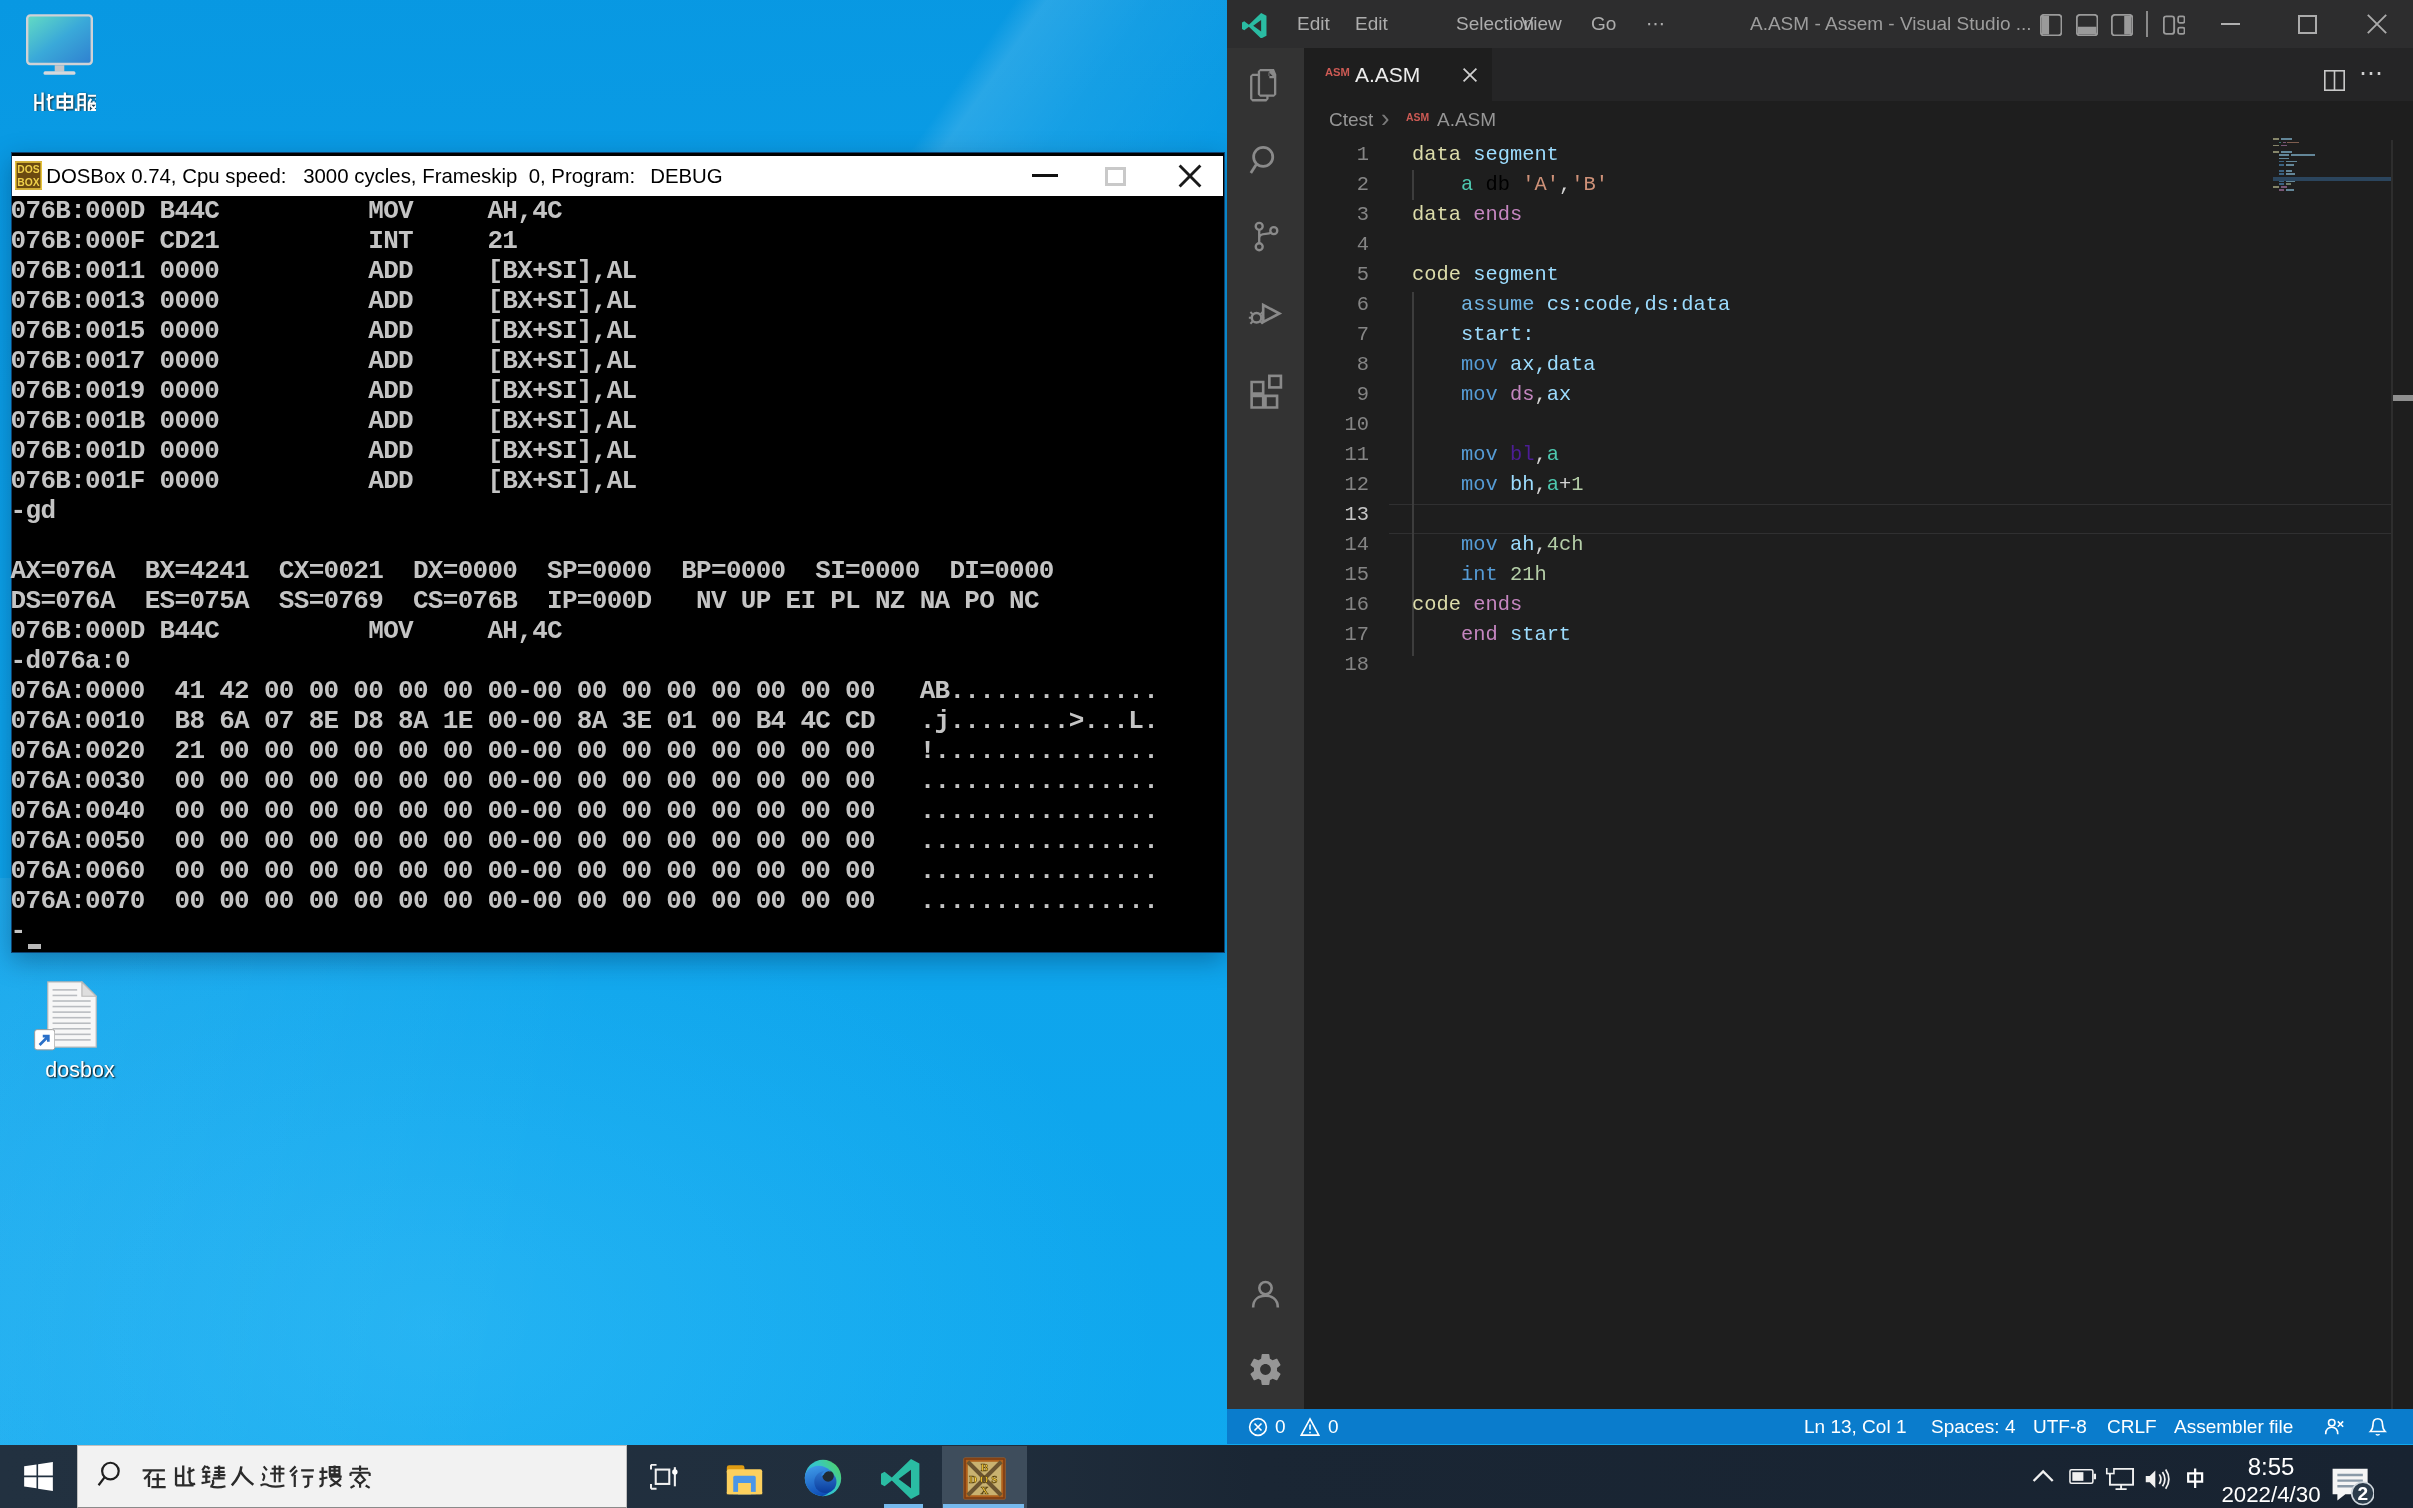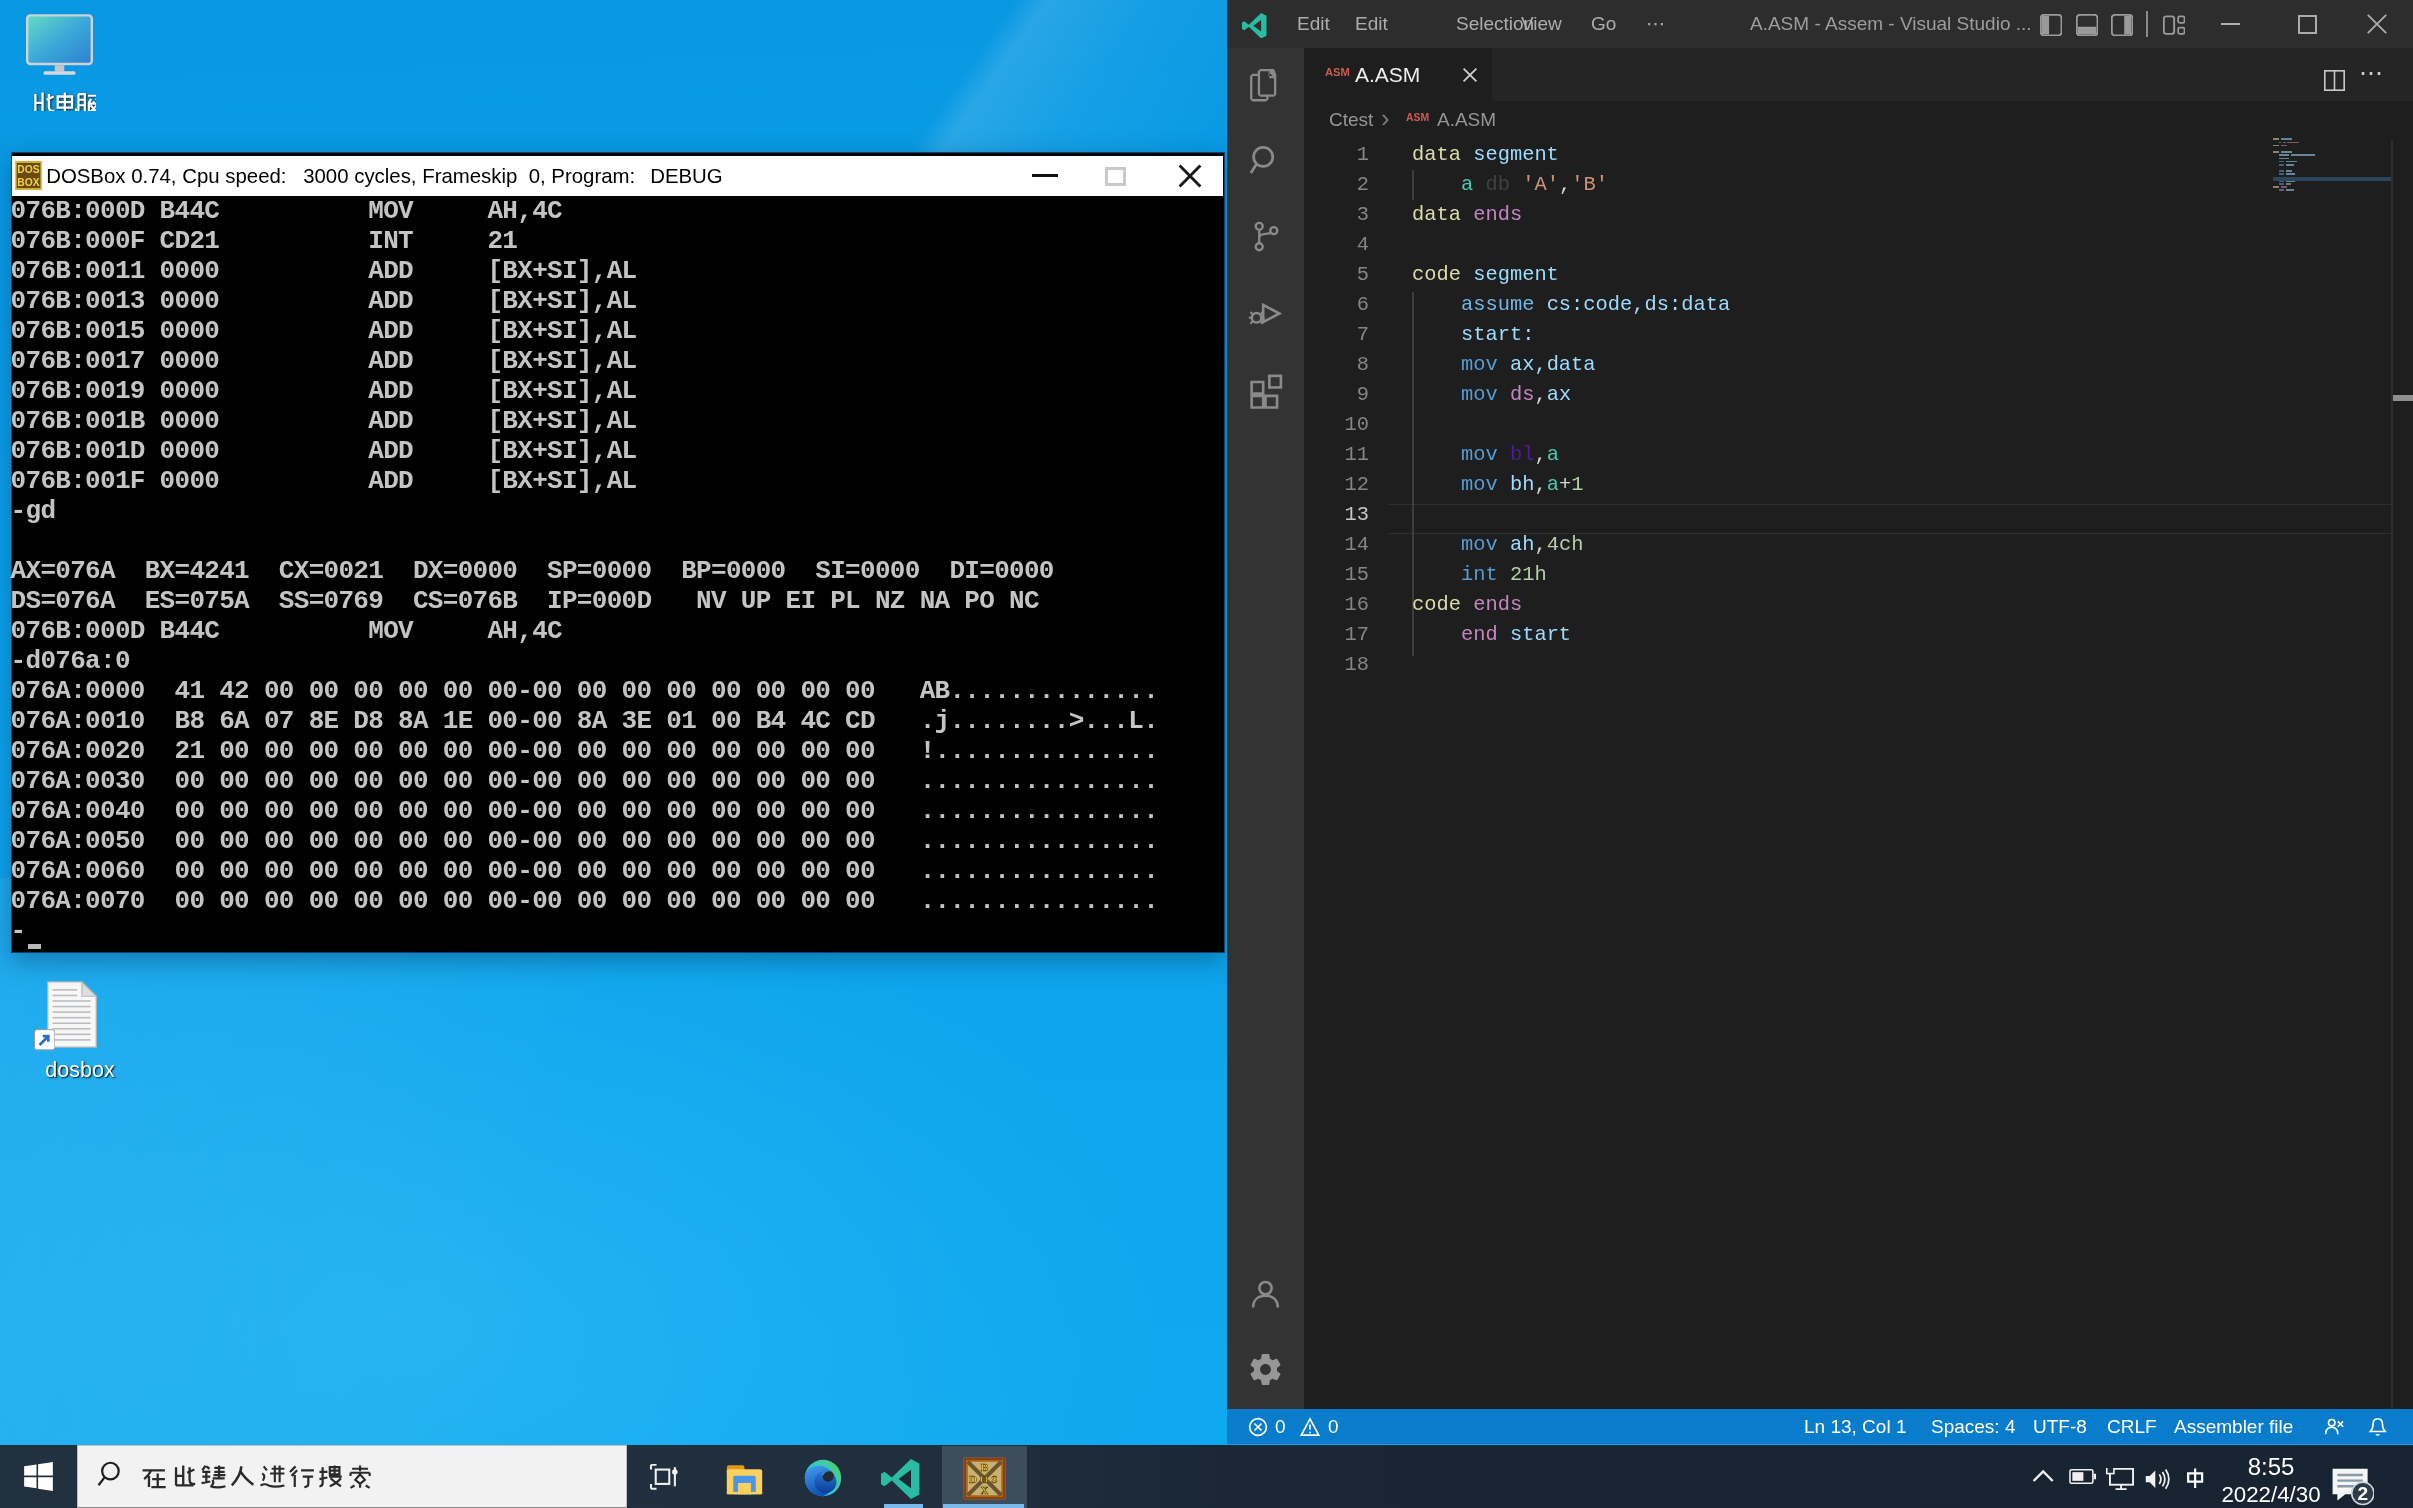--- a/index.html
+++ b/index.html
@@ -273,21 +273,21 @@
 10
 11
 12
 <span style="color:#c6c6c6">13</span>
 14
 15
 16
 17
 18</div>
   <div id="code" class="abs"><span style="color:#dcdcaa">data</span> <span style="color:#9cdcfe">segment</span>
-    <span style="color:#4ec9b0">a</span> <span style="color:#404040">db</span> <span style="color:#ce9178">'A'</span><span style="color:#d4d4d4">,</span><span style="color:#ce9178">'B'</span>
+    <span style="color:#4ec9b0">a</span> <span style="color:#000000">db</span> <span style="color:#ce9178">'A'</span><span style="color:#d4d4d4">,</span><span style="color:#ce9178">'B'</span>
 <span style="color:#dcdcaa">data</span> <span style="color:#c586c0">ends</span>
 
 <span style="color:#dcdcaa">code</span> <span style="color:#9cdcfe">segment</span>
     <span style="color:#72b6e4">assume</span> <span style="color:#9cdcfe">cs:code,ds:data</span>
     <span style="color:#9cdcfe">start:</span>
     <span style="color:#569cd6">mov</span> <span style="color:#9cdcfe">ax,data</span>
     <span style="color:#569cd6">mov</span> <span style="color:#c586c0">ds</span><span style="color:#d4d4d4">,</span><span style="color:#9cdcfe">ax</span>
 
     <span style="color:#569cd6">mov</span> <span style="color:#4c1d95">bl</span><span style="color:#d4d4d4">,</span><span style="color:#4ec9b0">a</span>
     <span style="color:#569cd6">mov</span> <span style="color:#9cdcfe">bh</span><span style="color:#d4d4d4">,</span><span style="color:#4ec9b0">a</span><span style="color:#d4d4d4">+</span><span style="color:#b5cea8">1</span>

